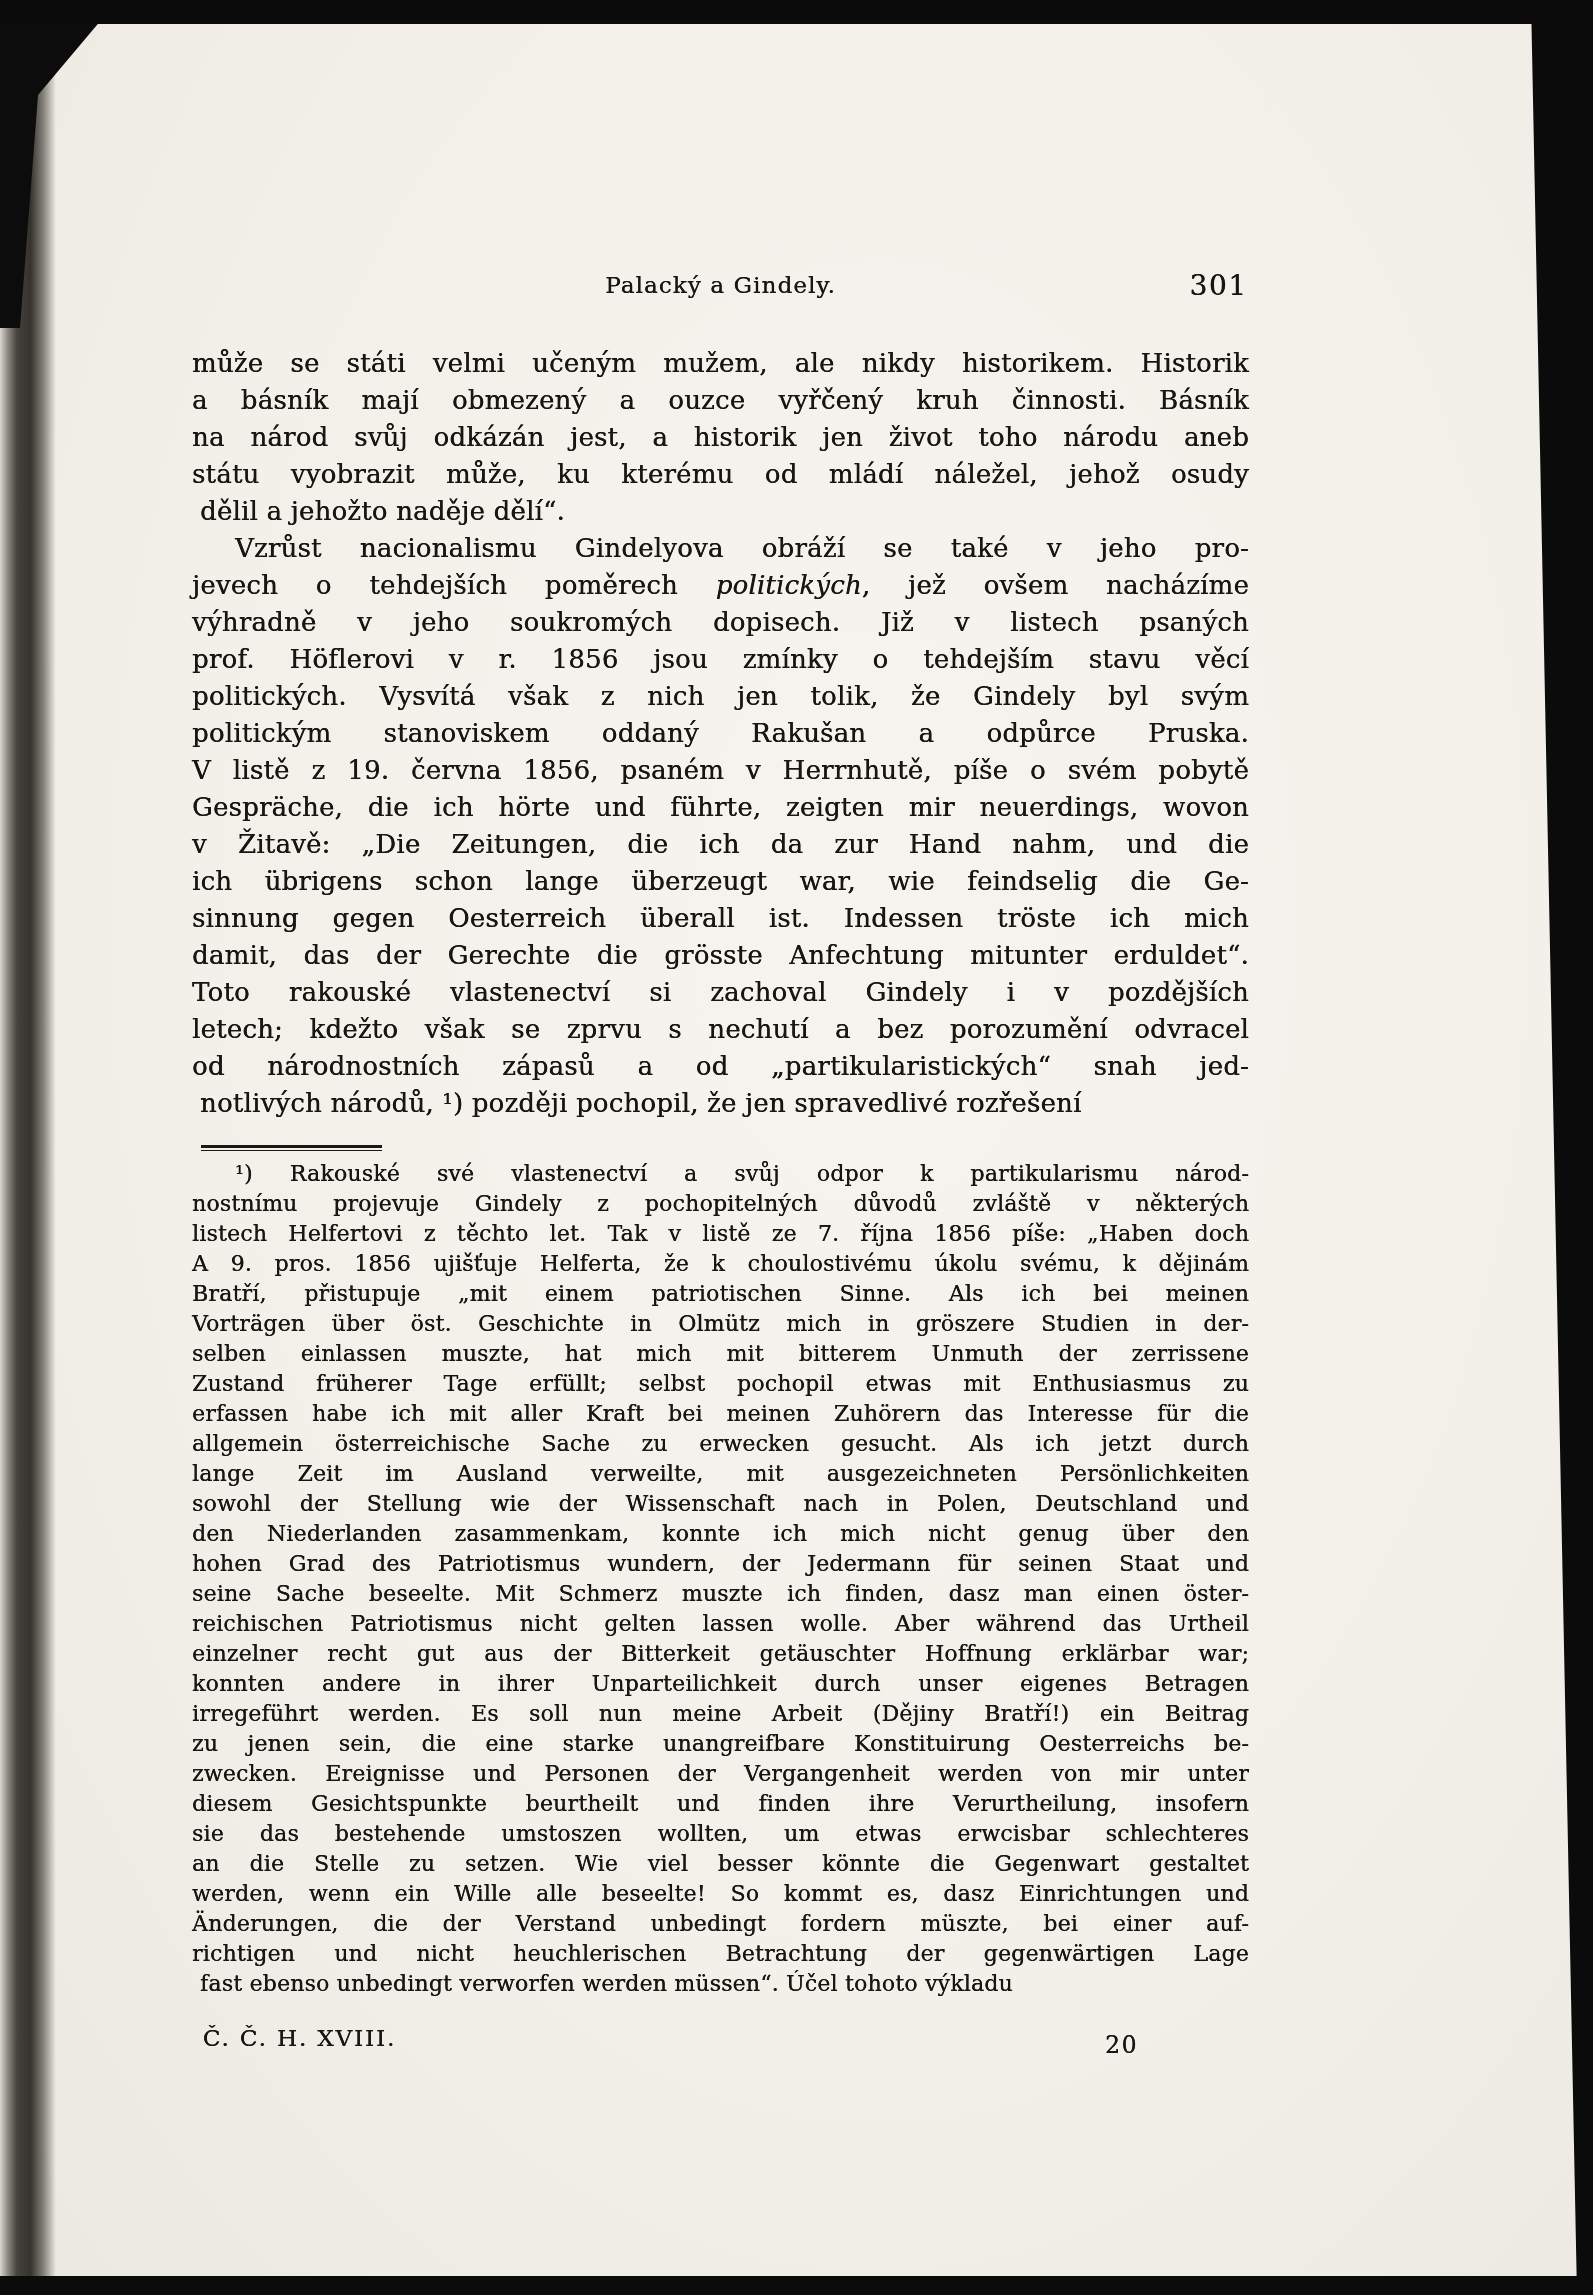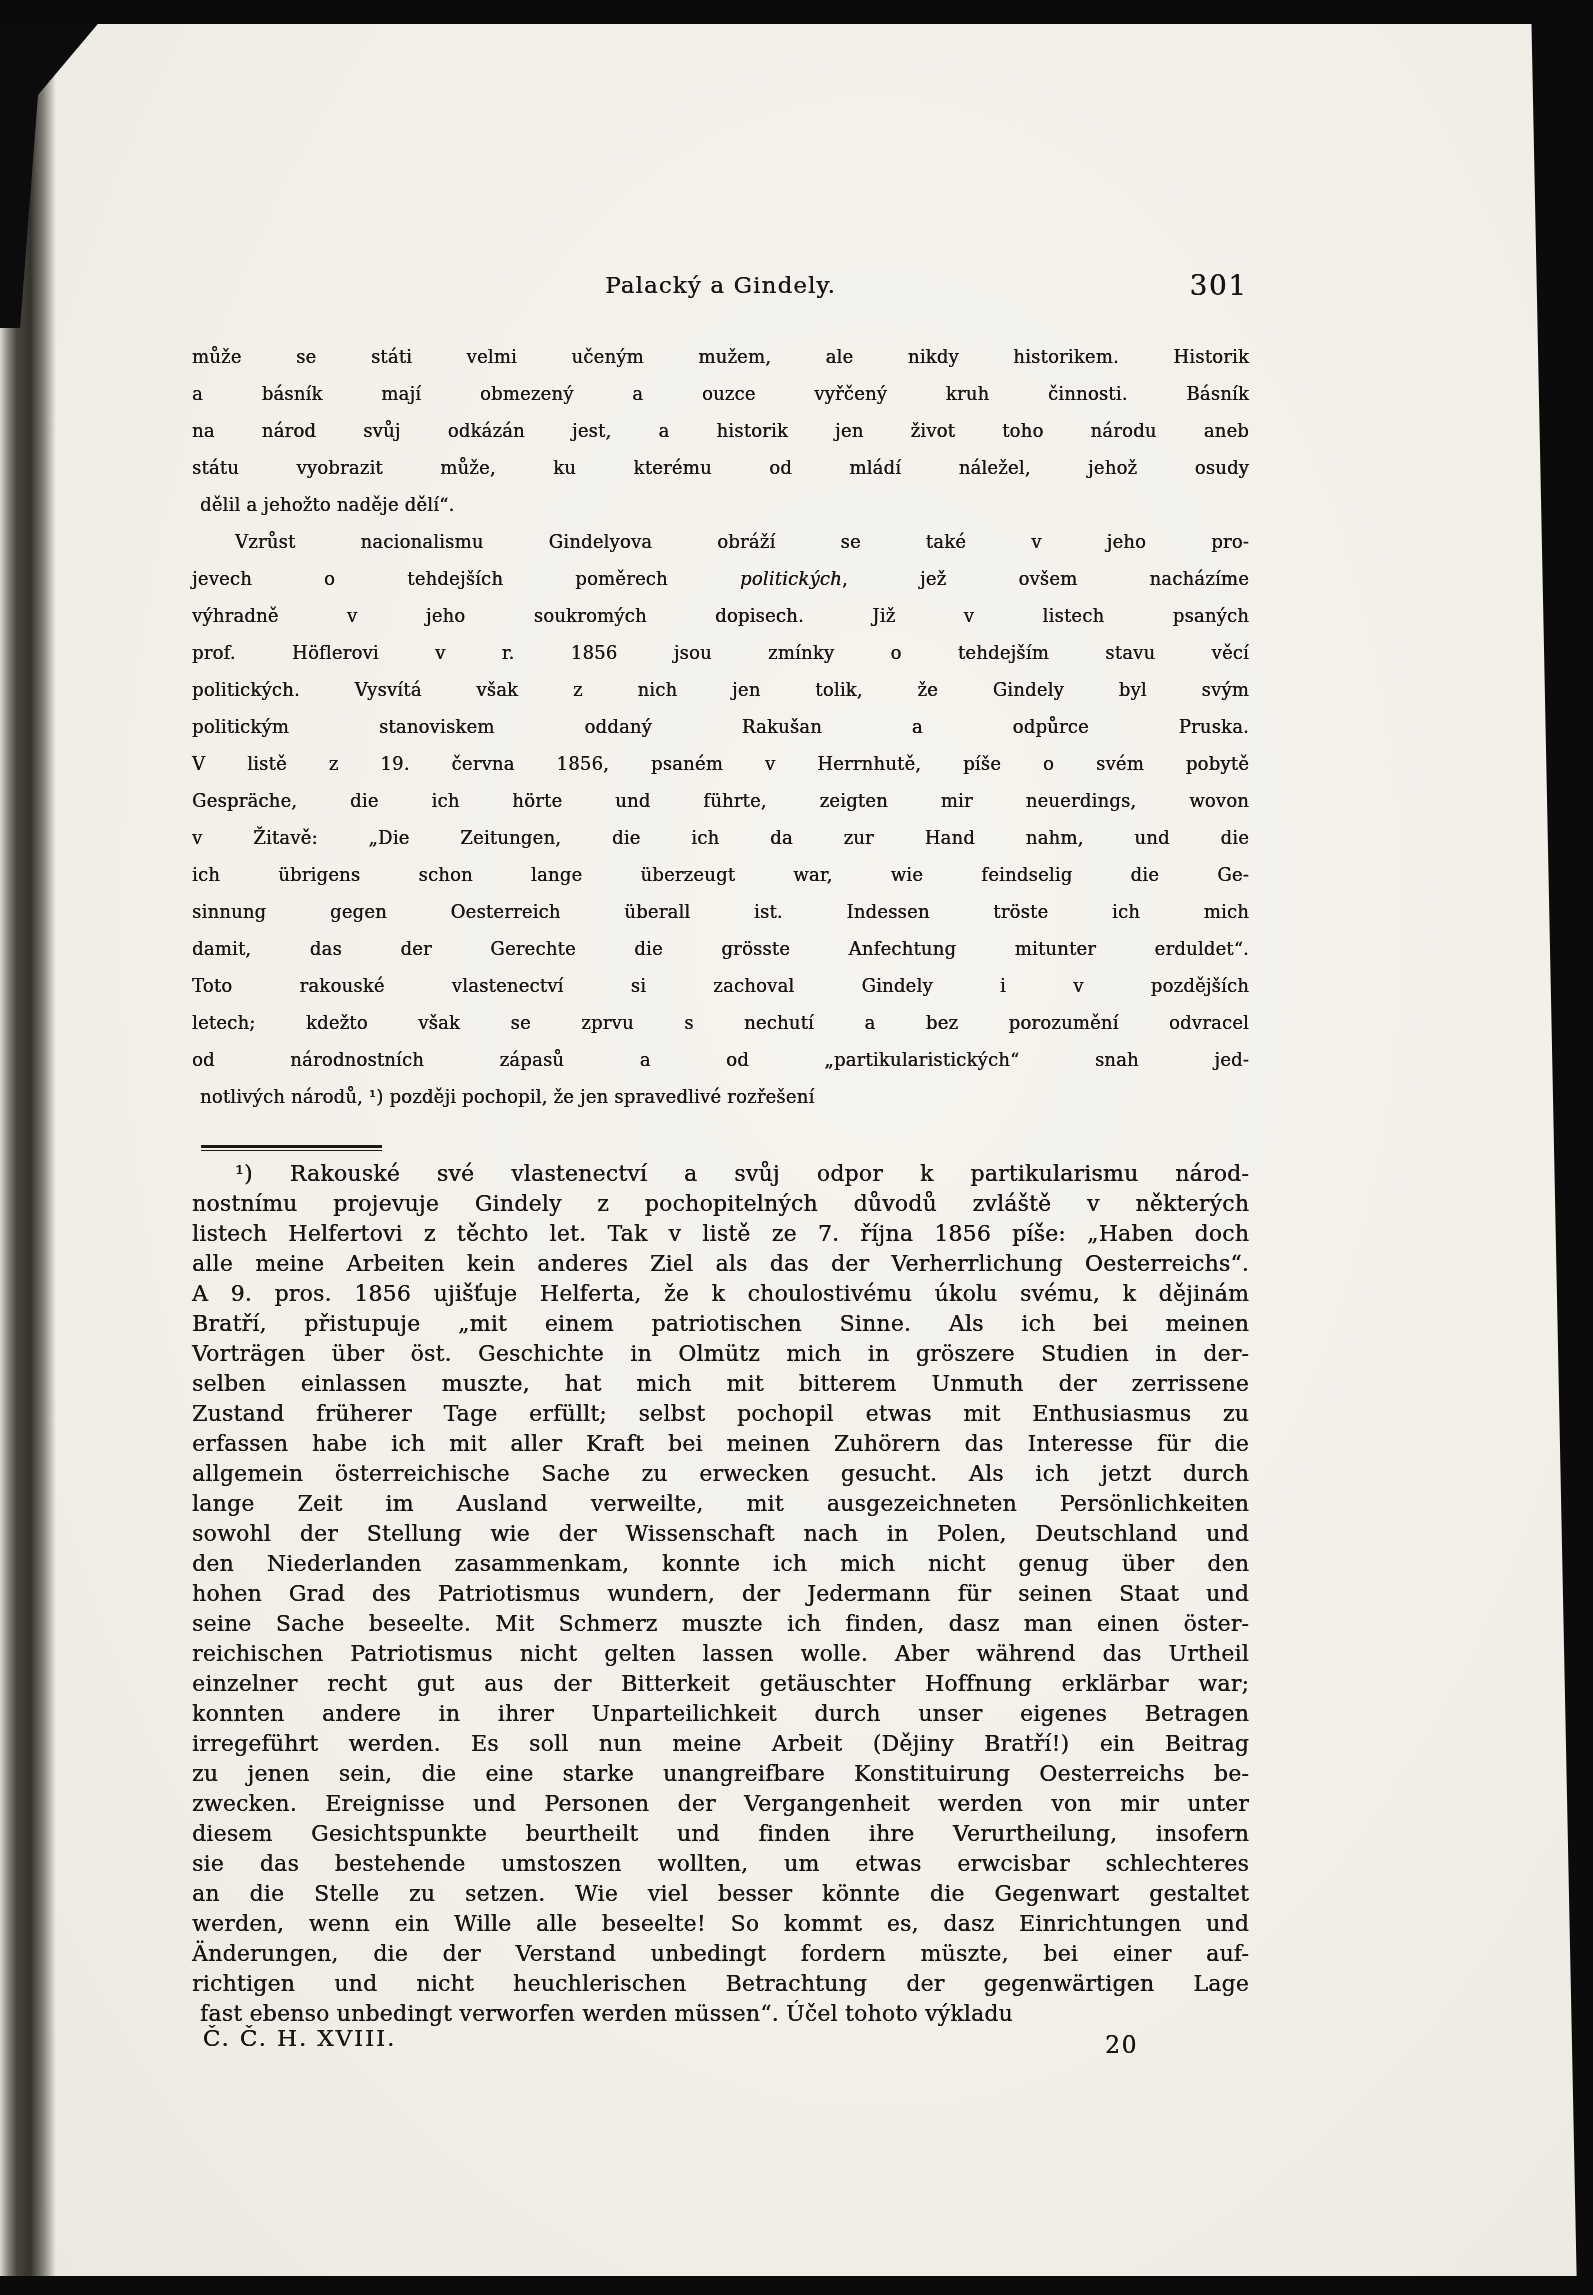--- a/index.html
+++ b/index.html
@@ -38,21 +38,21 @@
   .content {
     position: absolute; left: 192px; top: 0; width: 1057px; height: 2295px;
     font-family: "DejaVu Serif", "Liberation Serif", serif;
     color: #181512;
     text-shadow: 0.3px 0 0 currentColor;
   }
   .running-header { position: absolute; top: 271px; width: 100%; font-size: 23px; line-height: 29px; }
   .header-title   { display: block; text-align: center; letter-spacing: 1.1px; }
   .page-number    { position: absolute; right: 1.5px; top: 0; font-size: 28px; letter-spacing: 1.5px; }
 
-  .body-text { position: absolute; top: 338px; width: 100%; font-size: 18px; line-height: 37px; }
+  .body-text { position: absolute; top: 345px; width: 100%; font-size: 26px; line-height: 37px; }
   .footnote-text { position: absolute; top: 1159px; width: 100%; font-size: 22px; line-height: 30px; }
 
   .line { text-align: justify; text-align-last: justify; text-justify: inter-word; letter-spacing: 0.2px; }
   .line.last   { text-align-last: left; margin-left: 8px; }
   .line.indent { text-indent: 43px; }
   .line i { font-style: italic; }
 
   .footnote-rule {
     position: absolute; top: 1145px; left: 9.1px; width: 181px; height: 2.3px;
     border-top: 3px solid #1b1813; border-bottom: 1.5px solid #1b1813;
@@ -103,21 +103,20 @@
         <div class="line"><span>od národnostních zápasů a od „partikularistických“ snah jed-</span></div>
         <div class="line last"><span>notlivých národů, ¹) později pochopil, že jen spravedlivé rozřešení</span></div>
       </div>
 
     <div class="footnote-rule"></div>
 
     <div class="footnote-text">
         <div class="line indent"><span>¹) Rakouské své vlastenectví a svůj odpor k partikularismu národ-</span></div>
         <div class="line"><span>nostnímu projevuje Gindely z pochopitelných důvodů zvláště v některých</span></div>
         <div class="line"><span>listech Helfertovi z těchto let. Tak v listě ze 7. října 1856 píše: „Haben doch</span></div>
-        <div class="line"><span>alle meine Arbeiten kein anderes Ziel als das der Verherrlichung Oesterreichs“.</span></div>
         <div class="line"><span>A 9. pros. 1856 ujišťuje Helferta, že k choulostivému úkolu svému, k dějinám</span></div>
         <div class="line"><span>Bratří, přistupuje „mit einem patriotischen Sinne. Als ich bei meinen</span></div>
         <div class="line"><span>Vorträgen über öst. Geschichte in Olmütz mich in gröszere Studien in der-</span></div>
         <div class="line"><span>selben einlassen muszte, hat mich mit bitterem Unmuth der zerrissene</span></div>
         <div class="line"><span>Zustand früherer Tage erfüllt; selbst pochopil etwas mit Enthusiasmus zu</span></div>
         <div class="line"><span>erfassen habe ich mit aller Kraft bei meinen Zuhörern das Interesse für die</span></div>
         <div class="line"><span>allgemein österreichische Sache zu erwecken gesucht. Als ich jetzt durch</span></div>
         <div class="line"><span>lange Zeit im Ausland verweilte, mit ausgezeichneten Persönlichkeiten</span></div>
         <div class="line"><span>sowohl der Stellung wie der Wissenschaft nach in Polen, Deutschland und</span></div>
         <div class="line"><span>den Niederlanden zasammenkam, konnte ich mich nicht genug über den</span></div>

